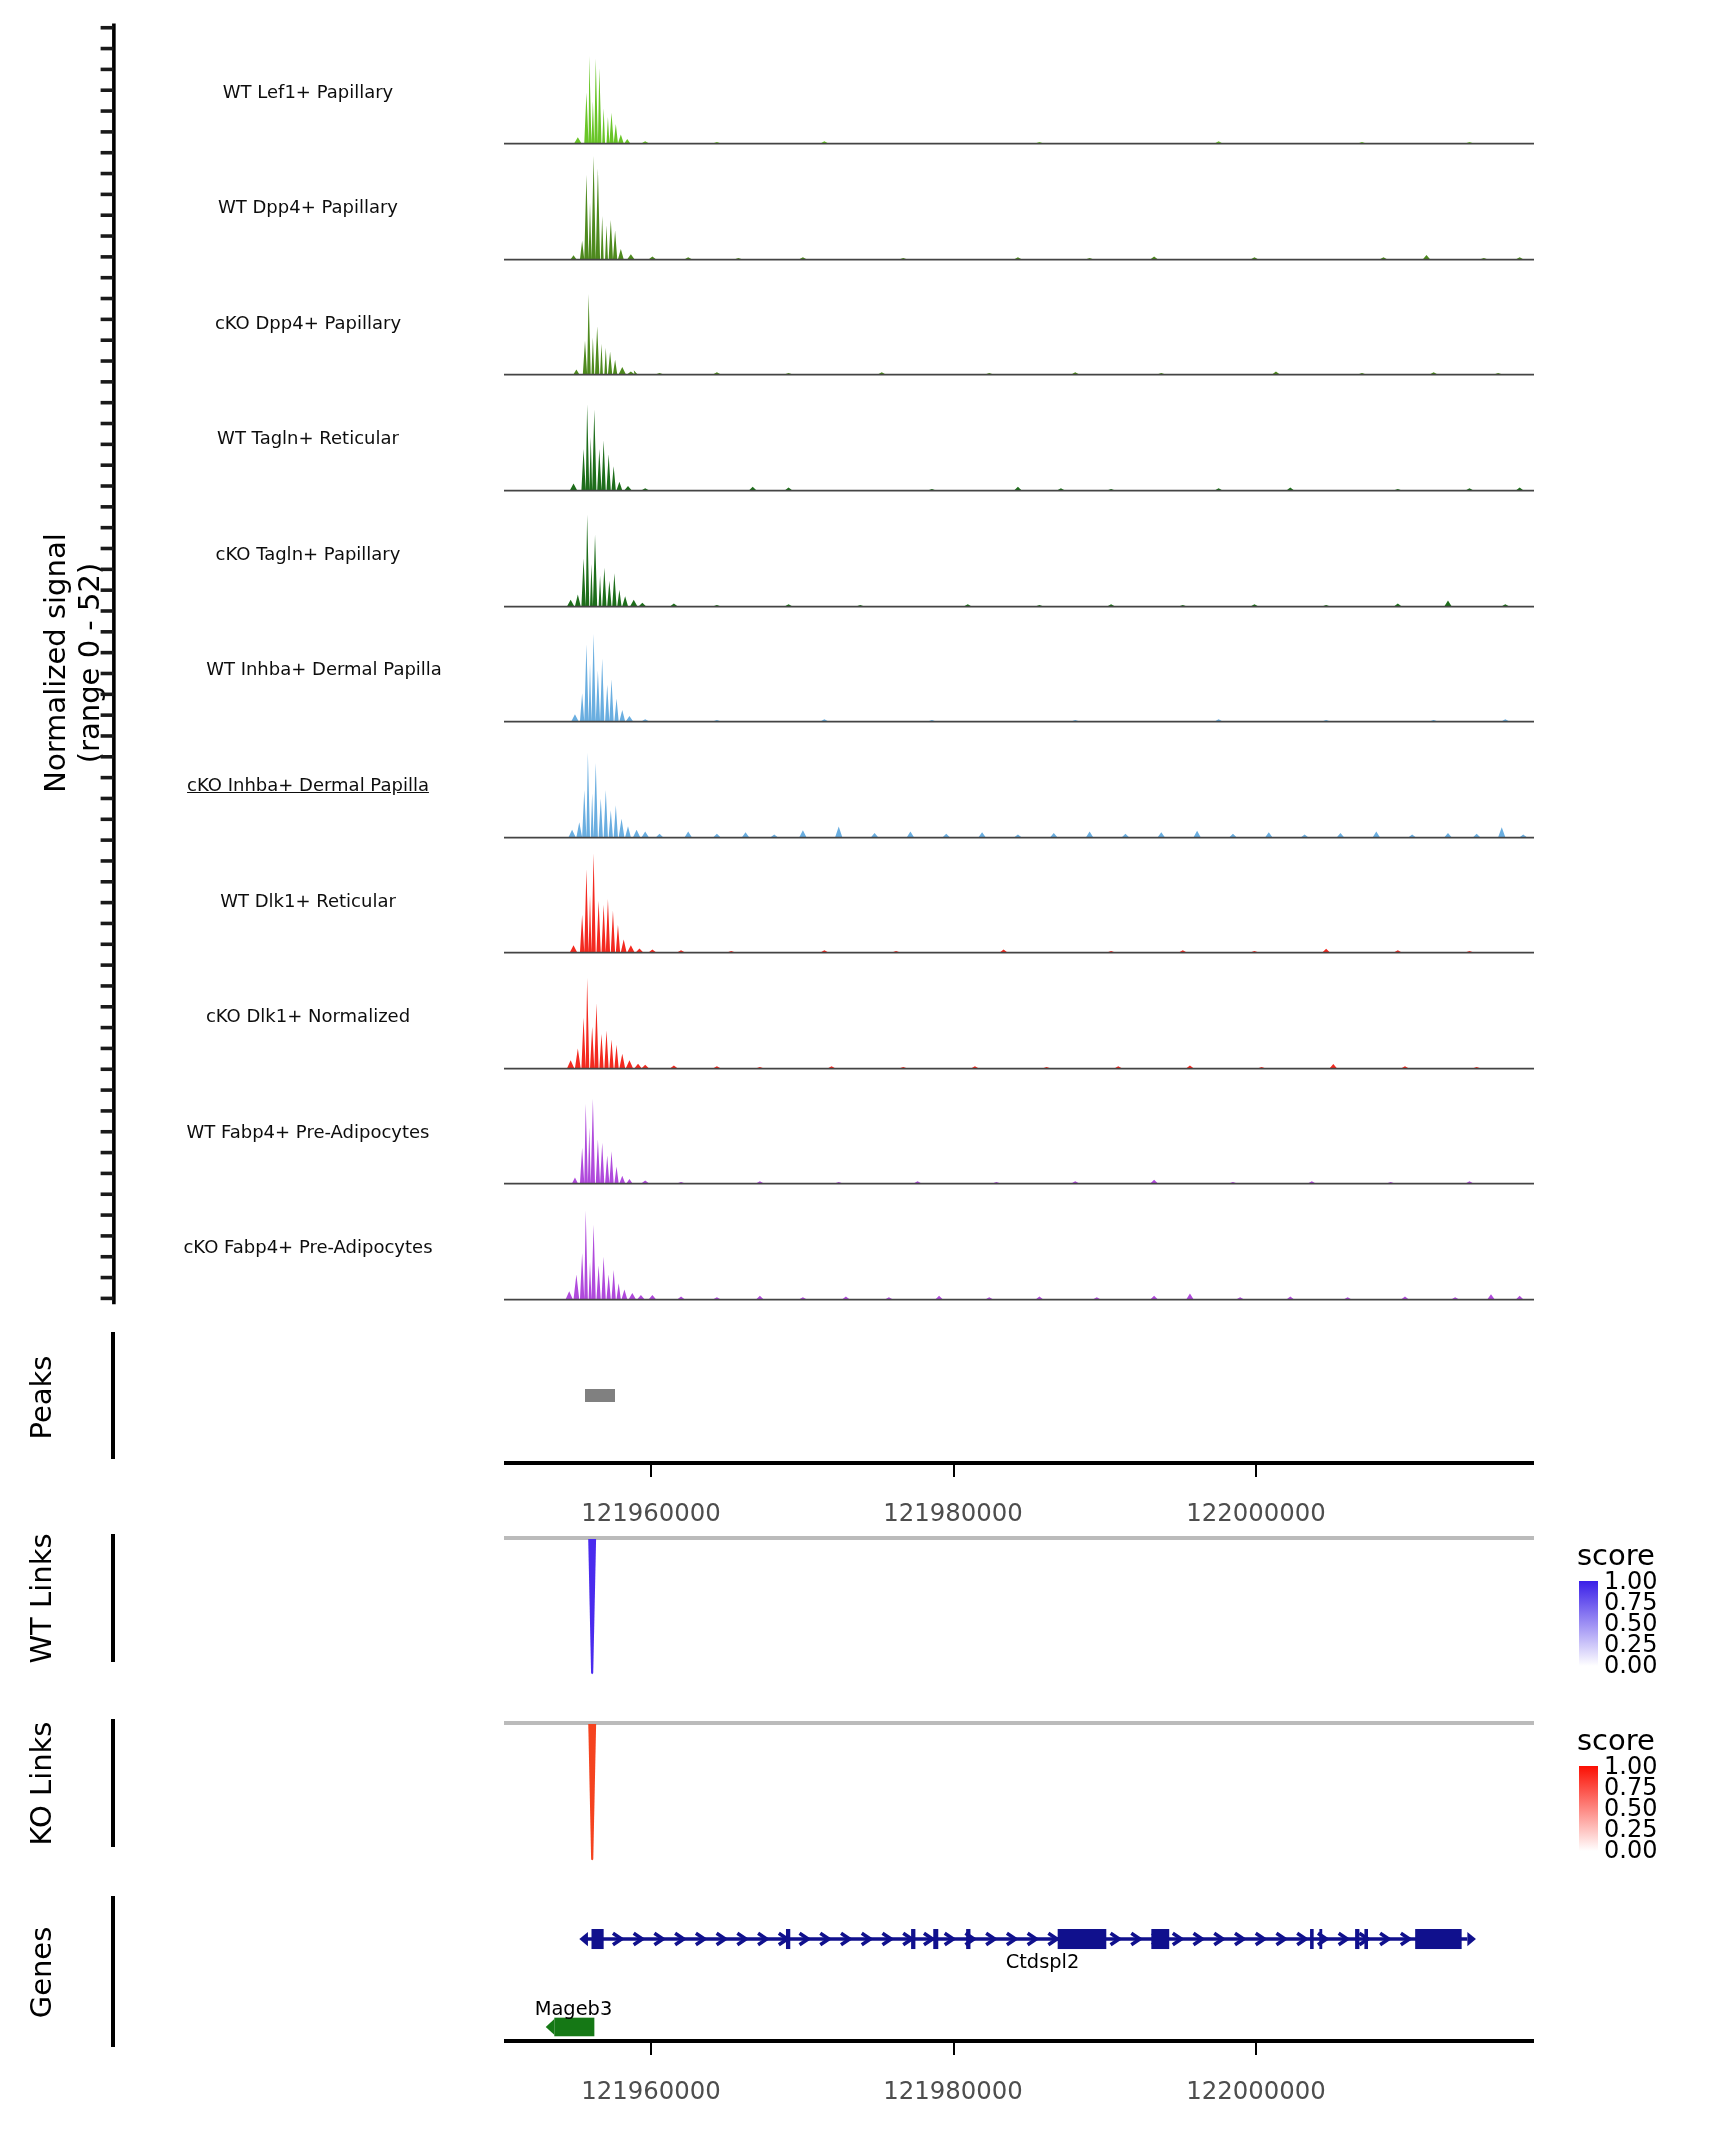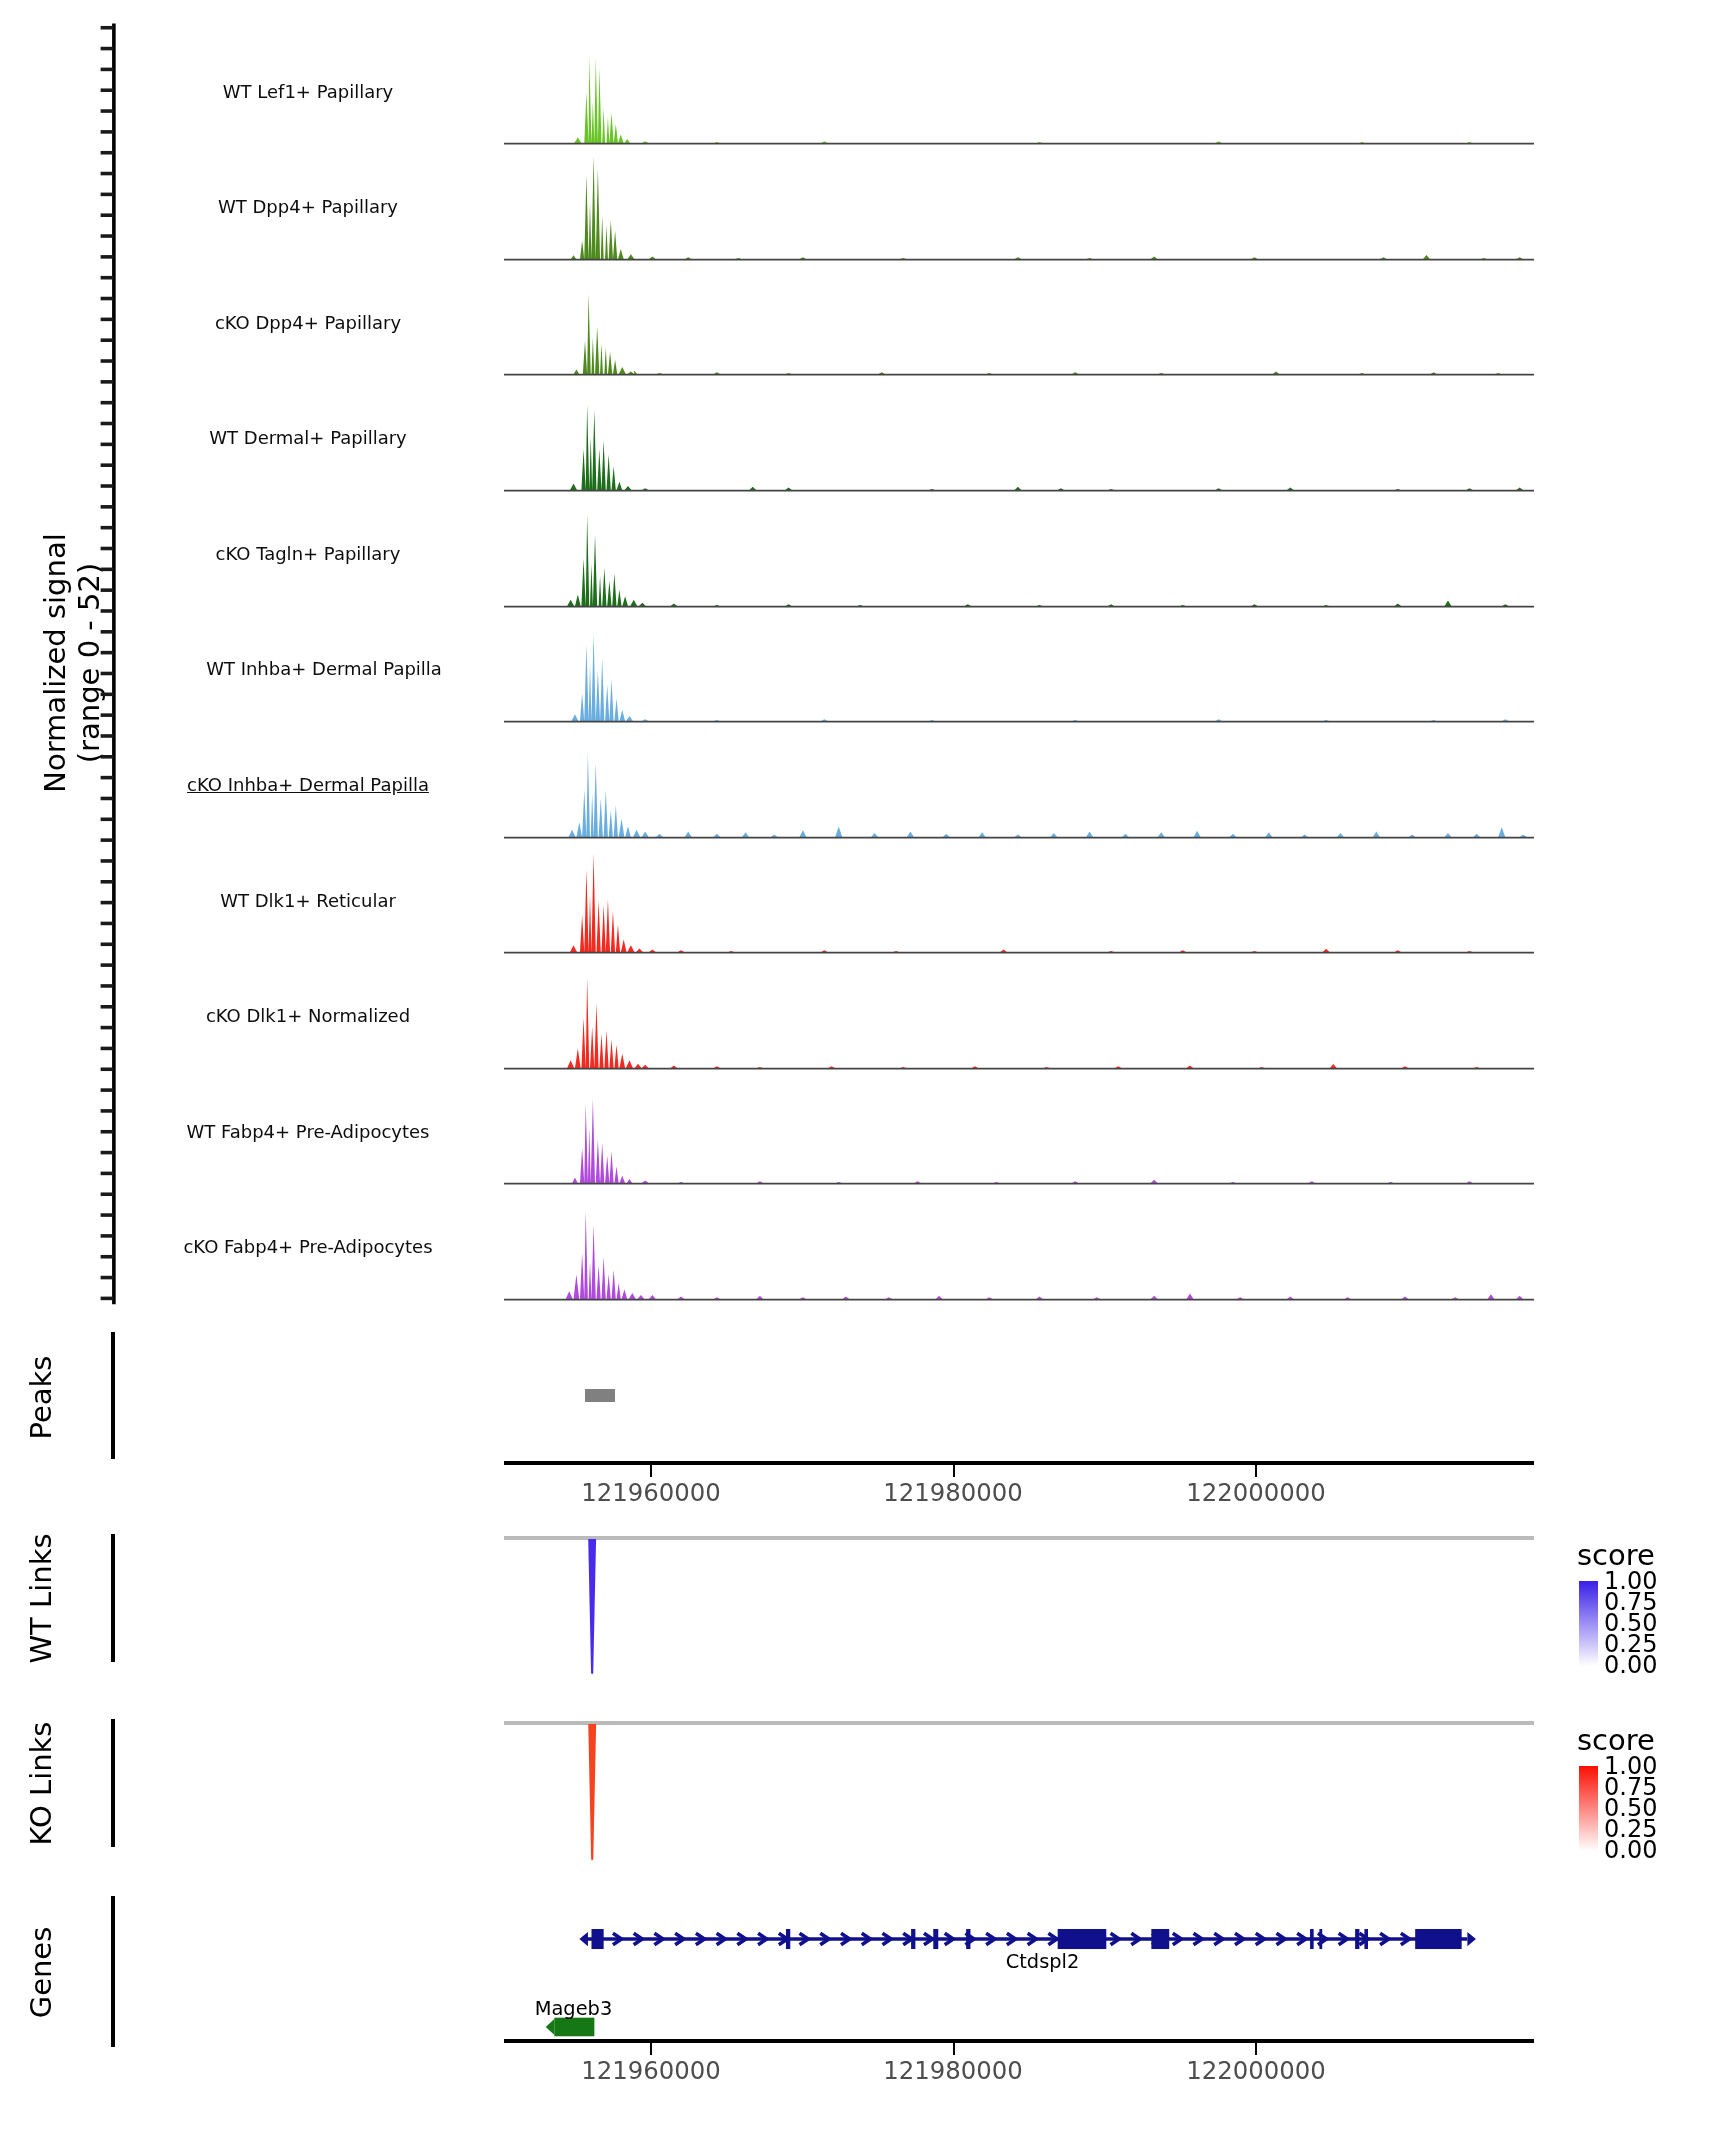--- a/index.html
+++ b/index.html
@@ -4,21 +4,21 @@
 <style>
   html,body{margin:0;padding:0;background:#ffffff;}
   #root{position:relative;width:1721px;height:2151px;background:#ffffff;
         font-family:"DejaVu Sans","Liberation Sans",sans-serif;overflow:hidden;}
   .vblock{position:absolute;width:645px;height:72px;left:-249px;top:627px;
           transform:rotate(-90deg);text-align:center;font-size:29px;line-height:34px;color:#000;}
   .vlab{position:absolute;width:186px;height:33px;transform:rotate(-90deg);
         text-align:center;font-size:29px;line-height:33px;color:#000;left:-52px;}
   .track-label{position:absolute;left:93px;width:430px;height:34px;text-align:center;
                font-size:18px;line-height:34px;color:#0d0d0d;white-space:nowrap;}
-  .tick-label{position:absolute;width:186px;text-align:center;font-size:24.4px;color:#4d4d4d;}
+  .tick-label{position:absolute;width:186px;text-align:center;font-size:24.4px;color:#4d4d4d;margin-top:20px;}
   .secbar{position:absolute;left:111px;width:4.3px;background:#000;}
   .legend-title{position:absolute;font-size:29px;color:#000;}
   .legend-bar{position:absolute;width:18.6px;height:85px;}
   .gene-name{position:absolute;font-size:19.4px;color:#000;text-align:center;white-space:nowrap;}
   #xlabel{position:absolute;left:731px;top:2088px;width:581px;text-align:center;
           font-size:32px;color:#000;}
 </style>
 </head>
 <body>
 
@@ -48,21 +48,21 @@
       <div class="track-label" style="position: absolute; left: 93px; top: 190px;">WT Dpp4+ Papillary</div>
       <svg viewBox="0 0 1437 150" style="position: absolute; left: 504px; top: 153px; width: 1030px; height: 108px;">
         <path d="M0,148 L93,148 L97,142.2 L101,148 L106,148 L109,122.1 L112,148 L112,148 L115,29.9 L118,148 L118,148 L120,68.8 L122,148 L122,148 L125,4.0 L128,148 L128,148 L131,21.3 L134,148 L135,148 L137,87.5 L139,148 L141,148 L143,100.5 L145,148 L146,148 L149,93.3 L152,148 L152,148 L155,107.7 L158,148 L159,148 L163,133.6 L167,148 L172,148 L177,140.8 L182,148 L202,148 L207,144.0 L212,148 L252,148 L257,145.0 L262,148 L322,148 L327,146.0 L332,148 L412,148 L417,145.0 L422,148 L552,148 L557,146.0 L562,148 L712,148 L717,145.0 L722,148 L812,148 L817,146.0 L822,148 L902,148 L907,144.0 L912,148 L1042,148 L1047,145.0 L1052,148 L1222,148 L1227,145.0 L1232,148 L1282,148 L1287,142.0 L1292,148 L1362,148 L1367,146.0 L1372,148 L1412,148 L1417,145.0 L1422,148 L1437,148 Z" fill="#4E8A1E" stroke="none"></path>
         <line x1="0" y1="148.5" x2="1437" y2="148.5" stroke="#444444" stroke-width="2.5"></line>
       </svg>
       <div class="track-label" style="position: absolute; left: 93px; top: 306px;">cKO Dpp4+ Papillary</div>
       <svg viewBox="0 0 1437 150" style="position: absolute; left: 504px; top: 268px; width: 1030px; height: 108px;">
         <path d="M0,148 L97,148 L101,141.3 L105,148 L110,148 L113,101.0 L116,148 L116,148 L118,36.0 L121,148 L122,148 L124,96.5 L126,148 L127,148 L130,80.8 L133,148 L134,148 L136,105.4 L138,148 L140,148 L142,111.0 L144,148 L145,148 L148,116.6 L151,148 L152,148 L155,127.8 L158,148 L160,148 L165,137.9 L170,148 L172,148 L177,144.0 L182,148 L182,148 L181,142.4 L186,148 L212,148 L217,146.0 L222,148 L292,148 L297,145.0 L302,148 L392,148 L397,146.0 L402,148 L522,148 L527,145.0 L532,148 L672,148 L677,146.0 L682,148 L792,148 L797,145.0 L802,148 L912,148 L917,146.0 L922,148 L1072,148 L1077,144.0 L1082,148 L1192,148 L1197,146.0 L1202,148 L1292,148 L1297,145.0 L1302,148 L1382,148 L1387,146.0 L1392,148 L1437,148 Z" fill="#4E8A1E" stroke="none"></path>
         <line x1="0" y1="148.5" x2="1437" y2="148.5" stroke="#444444" stroke-width="2.5"></line>
       </svg>
-      <div class="track-label" style="position: absolute; left: 93px; top: 421px;">WT Dermal+ Papillary</div>
+      <div class="track-label" style="position: absolute; left: 93px; top: 421px;">WT Tagln+ Reticular</div>
       <svg viewBox="0 0 1437 150" style="position: absolute; left: 504px; top: 384px; width: 1030px; height: 108px;">
         <path d="M0,148 L92,148 L97,138.4 L102,148 L108,148 L111,90.4 L114,148 L114,148 L116,28.0 L119,148 L119,148 L121,73.6 L123,148 L123,148 L126,35.2 L129,148 L130,148 L133,90.4 L136,148 L136,148 L139,78.4 L142,148 L143,148 L146,97.6 L149,148 L150,148 L153,114.4 L156,148 L157,148 L161,136.0 L165,148 L168,148 L173,142.0 L178,148 L192,148 L197,145.0 L202,148 L342,148 L347,143.0 L352,148 L392,148 L397,144.0 L402,148 L592,148 L597,146.0 L602,148 L712,148 L717,143.0 L722,148 L772,148 L777,145.0 L782,148 L842,148 L847,146.0 L852,148 L992,148 L997,145.0 L1002,148 L1092,148 L1097,144.0 L1102,148 L1242,148 L1247,146.0 L1252,148 L1342,148 L1347,145.0 L1352,148 L1412,148 L1417,144.0 L1422,148 L1437,148 Z" fill="#1E6E1B" stroke="none"></path>
         <line x1="0" y1="148.5" x2="1437" y2="148.5" stroke="#444444" stroke-width="2.5"></line>
       </svg>
       <div class="track-label" style="position: absolute; left: 93px; top: 537px;">cKO Tagln+ Papillary</div>
       <svg viewBox="0 0 1437 150" style="position: absolute; left: 504px; top: 500px; width: 1030px; height: 108px;">
         <path d="M0,148 L88,148 L93,139.0 L98,148 L99,148 L103,131.4 L107,148 L108,148 L111,81.4 L114,148 L114,148 L116,20.0 L119,148 L120,148 L122,89.1 L124,148 L124,148 L127,48.2 L130,148 L132,148 L134,105.8 L136,148 L137,148 L140,94.2 L143,148 L144,148 L147,112.2 L150,148 L151,148 L154,101.9 L157,148 L158,148 L161,125.0 L164,148 L165,148 L169,133.9 L173,148 L176,148 L181,139.0 L186,148 L188,148 L193,142.9 L198,148 L232,148 L237,144.0 L242,148 L292,148 L297,146.0 L302,148 L392,148 L397,145.0 L402,148 L492,148 L497,146.0 L502,148 L642,148 L647,145.0 L652,148 L742,148 L747,146.0 L752,148 L842,148 L847,145.0 L852,148 L942,148 L947,146.0 L952,148 L1042,148 L1047,145.0 L1052,148 L1142,148 L1147,146.0 L1152,148 L1242,148 L1247,144.0 L1252,148 L1312,148 L1317,140.0 L1322,148 L1392,148 L1397,145.0 L1402,148 L1437,148 Z" fill="#1E6E1B" stroke="none"></path>
         <line x1="0" y1="148.5" x2="1437" y2="148.5" stroke="#444444" stroke-width="2.5"></line>
       </svg>
       <div class="track-label" style="position: absolute; left: 109px; top: 652px;">WT Inhba+ Dermal Papilla</div>

